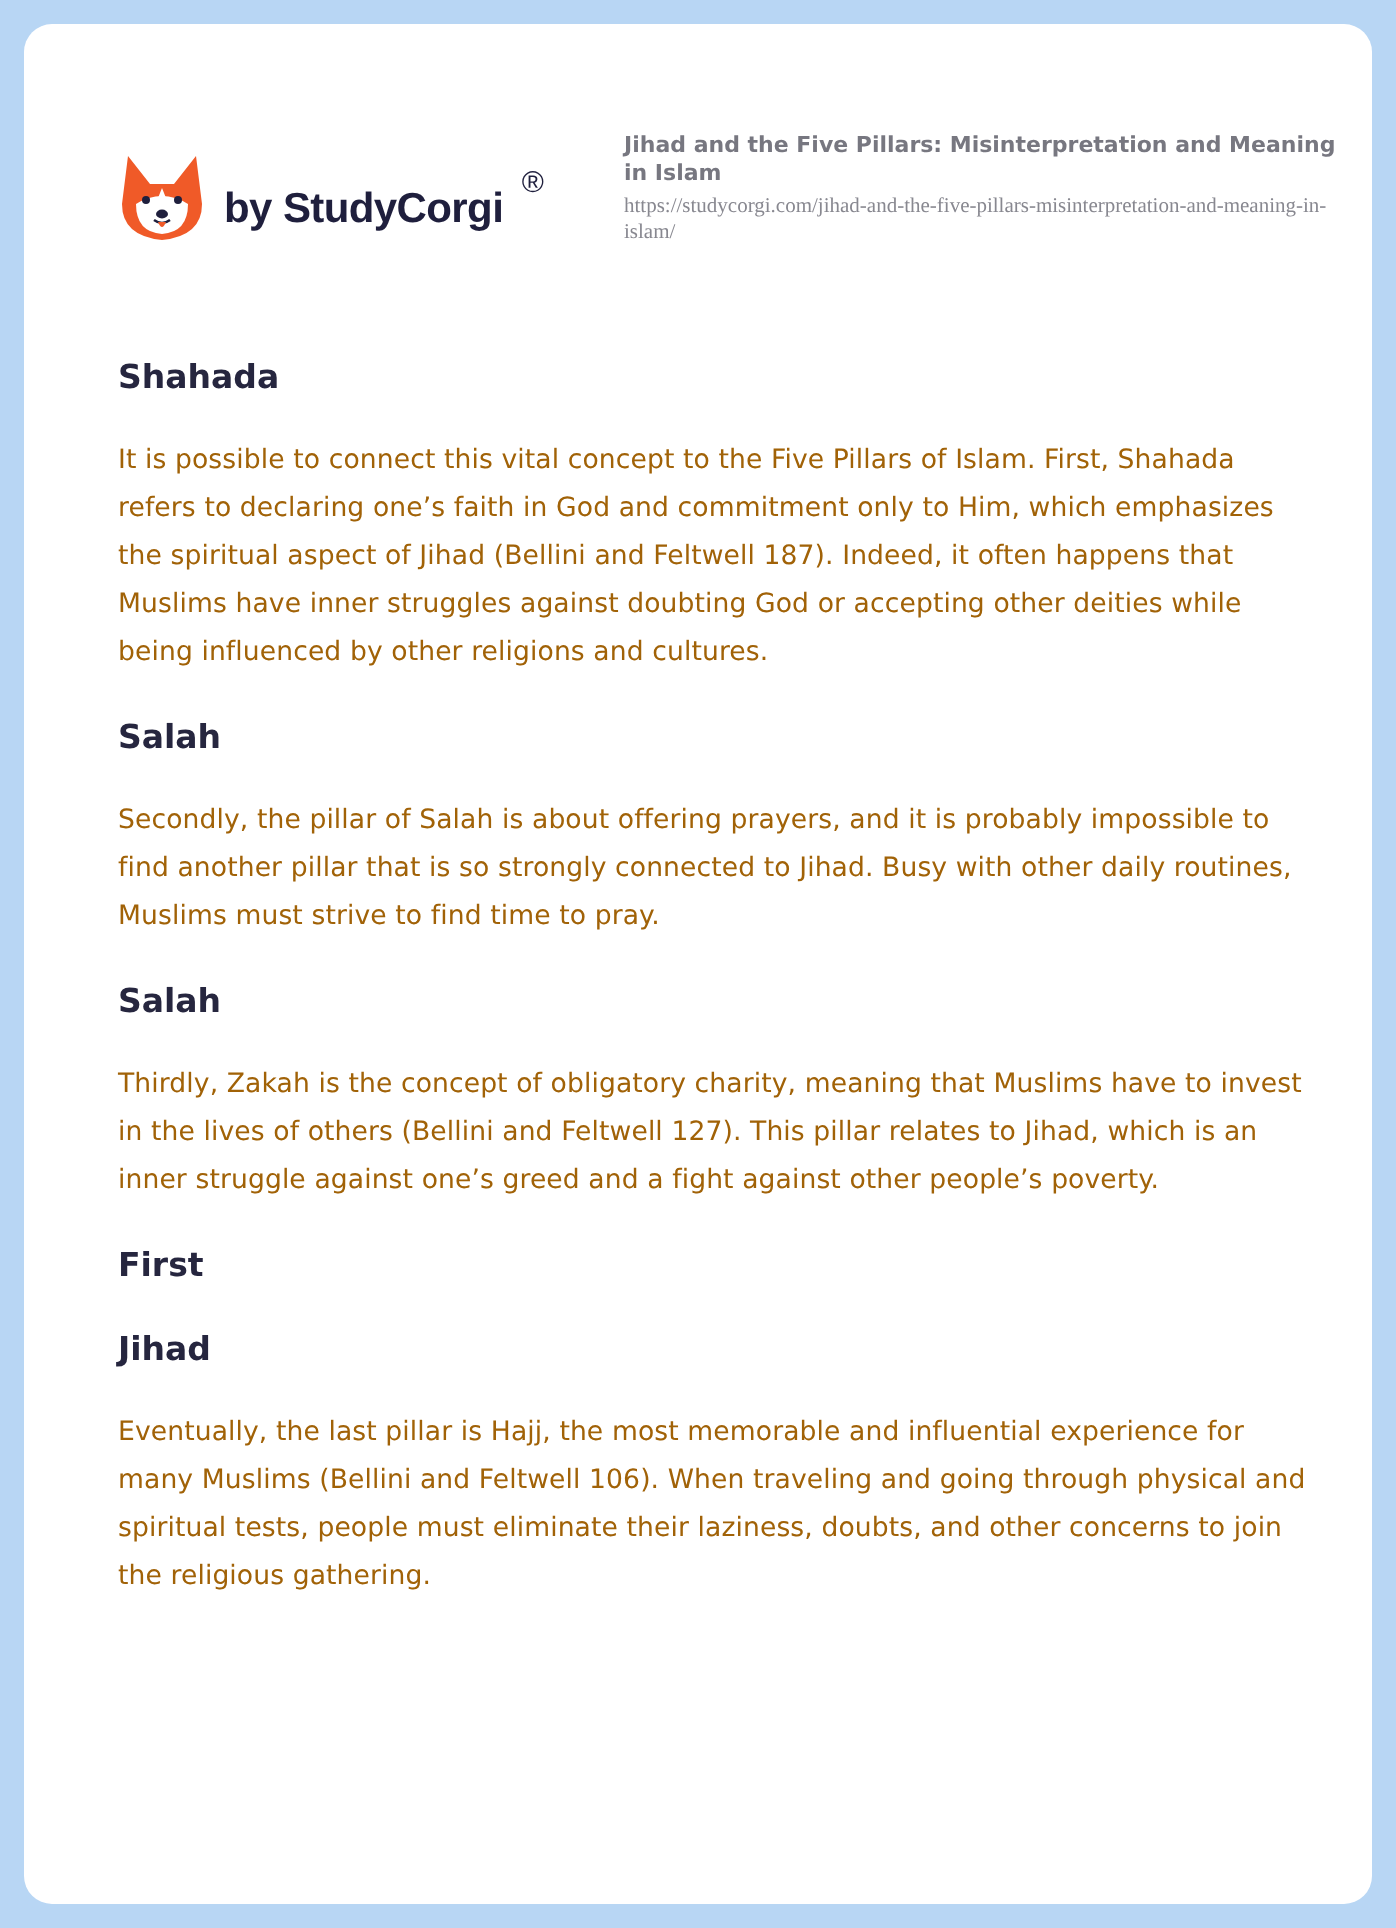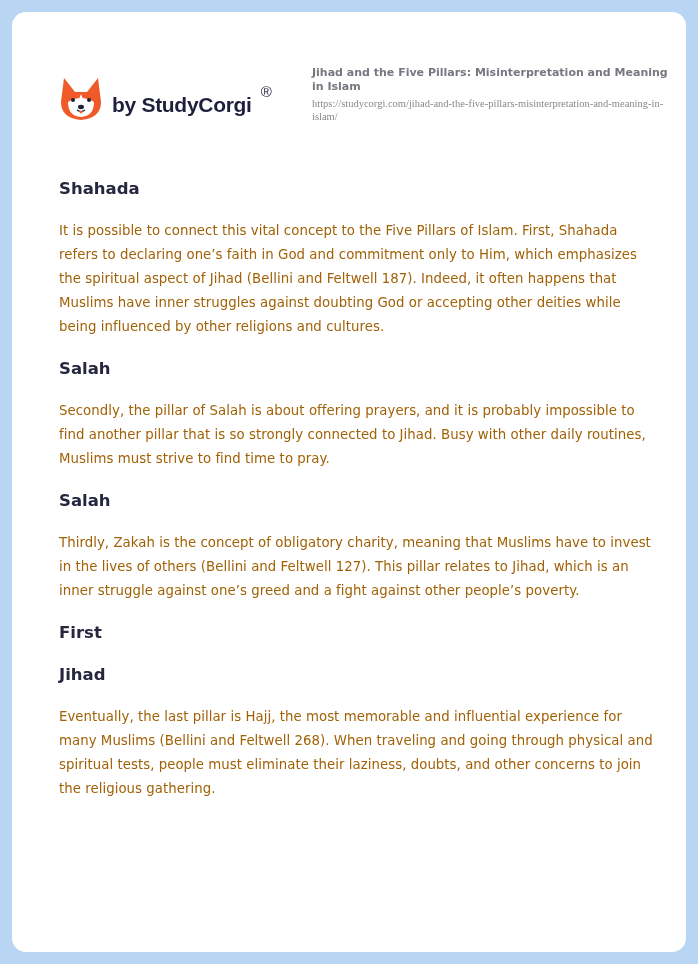--- a/index.html
+++ b/index.html
@@ -68,16 +68,16 @@
     </div>
     <div class="sec">
       <h2>Salah</h2>
       <p>Thirdly, Zakah is the concept of obligatory charity, meaning that Muslims have to invest in the lives of others (Bellini and Feltwell 127). This pillar relates to Jihad, which is an inner struggle against one’s greed and a fight against other people’s poverty.</p>
     </div>
     <div class="sec">
       <h2>First</h2>
     </div>
     <div class="sec">
       <h2>Jihad</h2>
-      <p>Eventually, the last pillar is Hajj, the most memorable and influential experience for many Muslims (Bellini and Feltwell 268). When traveling and going through physical and spiritual tests, people must eliminate their laziness, doubts, and other concerns to join the religious gathering.</p>
+      <p>Eventually, the last pillar is Hajj, the most memorable and influential experience for many Muslims (Bellini and Feltwell 106). When traveling and going through physical and spiritual tests, people must eliminate their laziness, doubts, and other concerns to join the religious gathering.</p>
     </div>
   </div>
 </div>
 
 </body></html>

